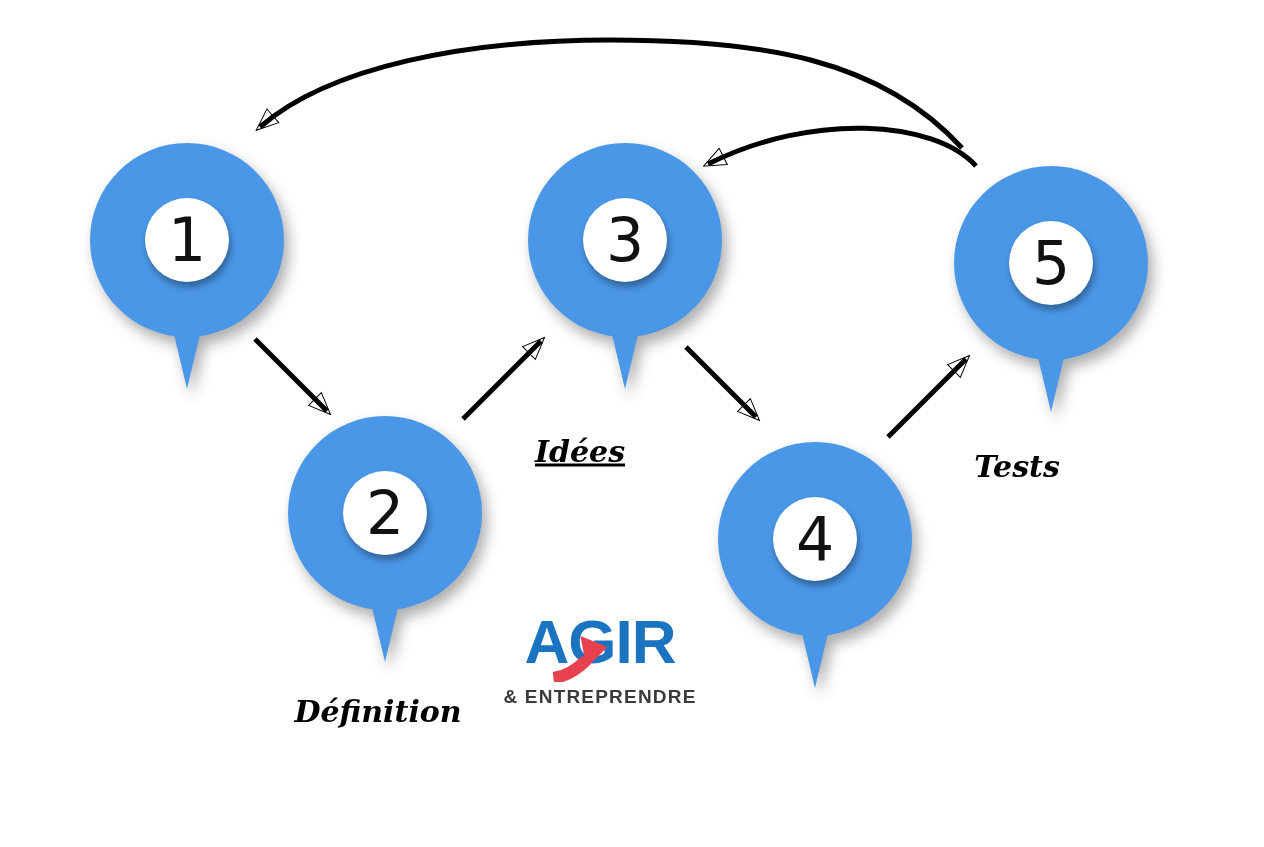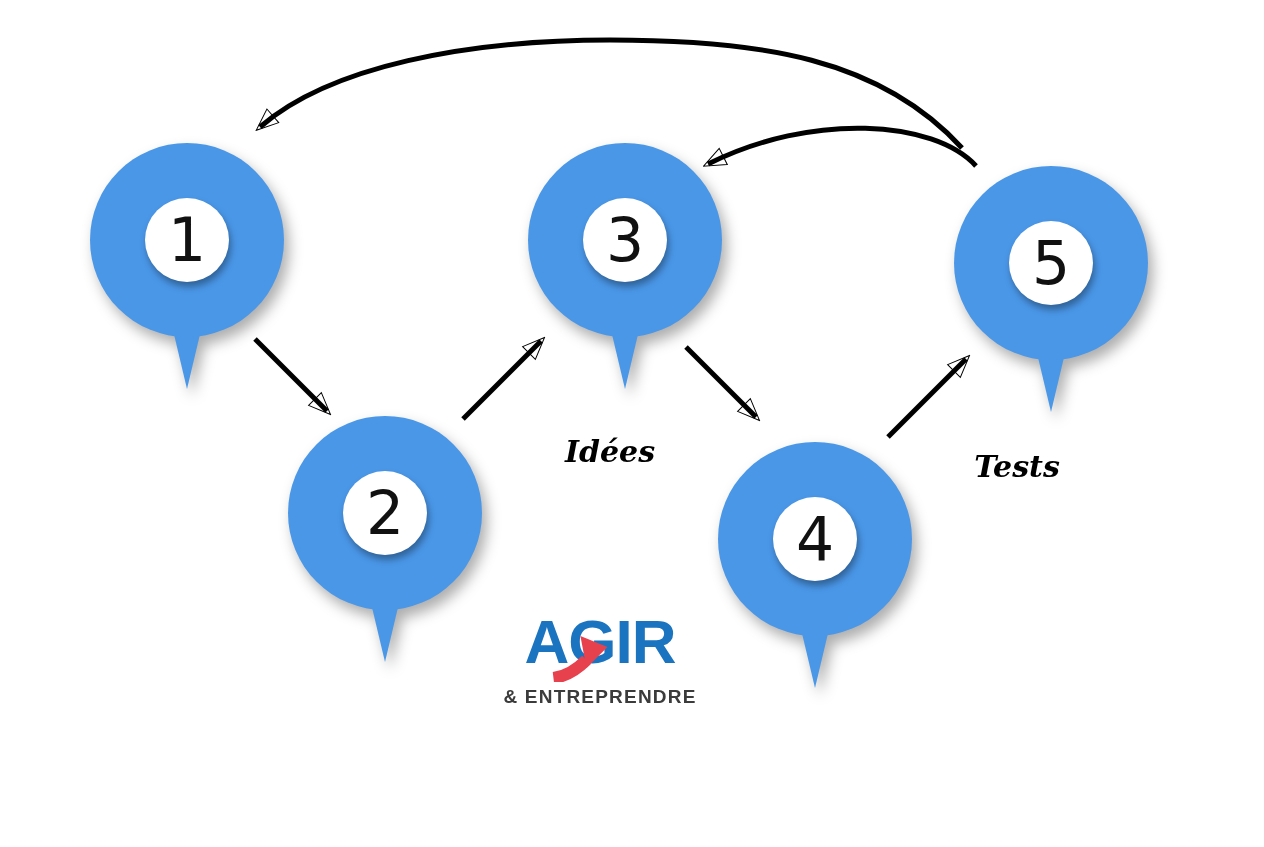--- a/index.html
+++ b/index.html
@@ -80,21 +80,22 @@
       <div class="pin-badge">4</div>
     </div>
   </div>
   <div class="pin" style="left:954px; top:166px;">
     <div class="pin-tail"></div>
     <div class="pin-circle">
       <div class="pin-badge">5</div>
     </div>
   </div>
 
-  <div class="step-label" style="left:610px; top:451px;">Idées</div>
+  <div class="step-label" style="left:378px; top:711px;">Définition</div>
+  <div class="step-label" style="left:580px; top:451px;text-decoration:underline;">Idées</div>
   <div class="step-label" style="left:1017px; top:466px;">Tests</div>
 
   <svg class="arrow-layer" width="1264" height="847" viewBox="0 0 1264 847">
     <defs>
       <marker id="ah" viewBox="0 0 24 20" refX="18" refY="10" markerWidth="24" markerHeight="20" markerUnits="userSpaceOnUse" orient="auto">
         <path d="M1,1 L23,10 L1,19 z" fill="#000000" stroke="none"></path>
       </marker>
     </defs>
     <line x1="255" y1="339" x2="327" y2="411" stroke-width="5" marker-end="url(#ah)"></line>
     <line x1="463" y1="419" x2="541" y2="341" stroke-width="5" marker-end="url(#ah)"></line>

